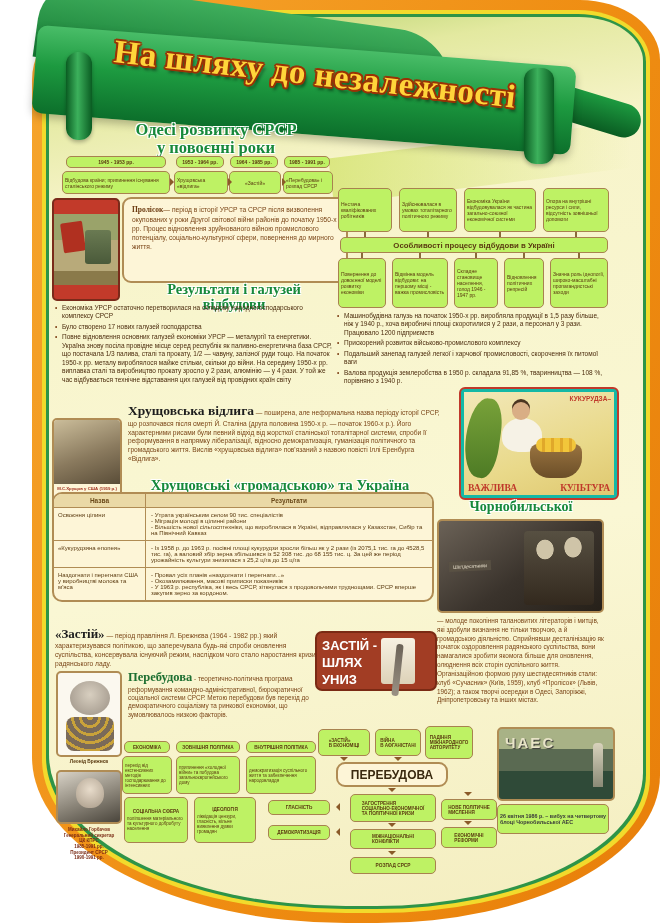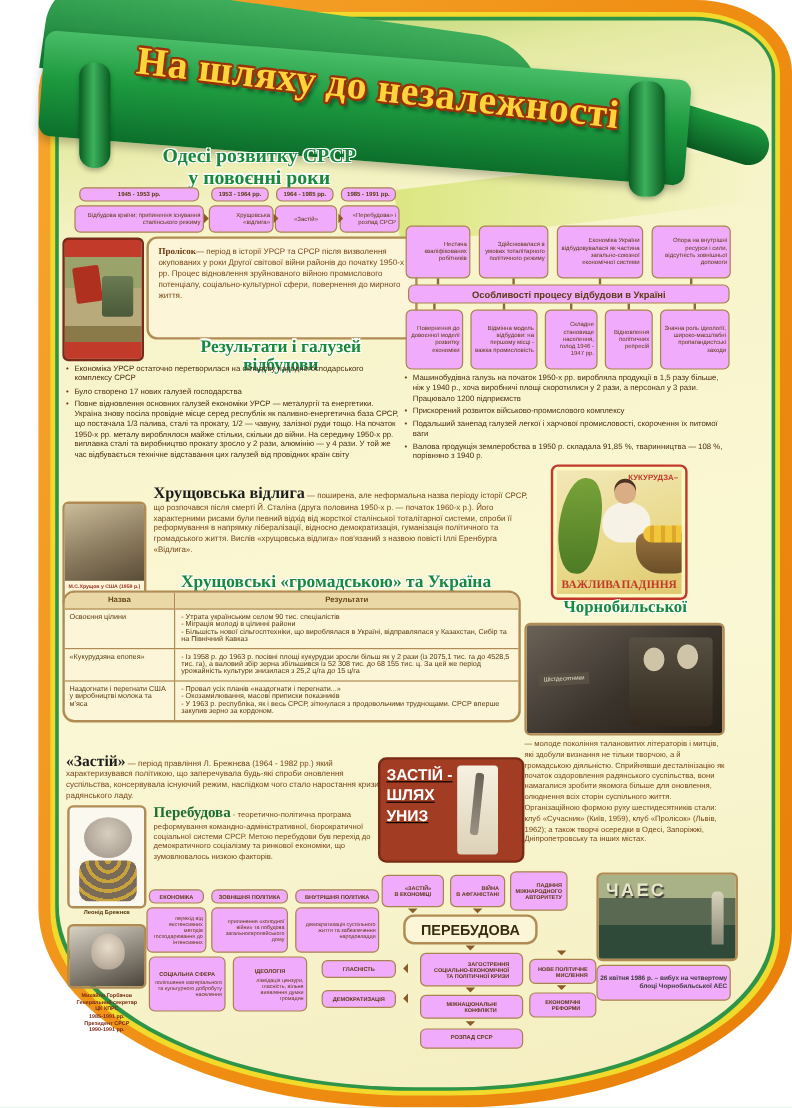--- a/index.html
+++ b/index.html
@@ -37,22 +37,22 @@
               color:#ffd53a;letter-spacing:.5px;
               text-shadow:2px 0 0 #9a3206,-2px 0 0 #9a3206,0 2px 0 #9a3206,0 -2px 0 #9a3206,
                           1.5px 1.5px 0 #9a3206,-1.5px 1.5px 0 #9a3206,1.5px -1.5px 0 #9a3206,
                           -1.5px -1.5px 0 #9a3206,3px 4px 3px rgba(0,0,0,.45);}
   
   .abs{position:absolute;}
   .pre{white-space:pre-line;}
   .ghead{font-family:"Liberation Serif",serif;font-weight:bold;color:#17893a;text-align:center;
          text-shadow:1px 1px 0 #fff,-1px -1px 0 #fff,1px -1px 0 #fff,-1px 1px 0 #fff;}
   .panel{background:#fdf5d7;border:2px solid #b08c54;border-radius:9px;box-sizing:border-box;}
-  .fbox{background:#f0abfc;border:1.5px solid #a8824f;border-radius:5px;box-sizing:border-box;
-        display:flex;align-items:center;justify-content:center;text-align:right;
+  .fbox{background:#bef264;border:1.5px solid #a8824f;border-radius:5px;box-sizing:border-box;
+        display:flex;align-items:center;justify-content:center;text-align:left;
         color:#5a3a10;overflow:hidden;padding:1px 2px;}
   .txt{color:#7a4517;}
   .term{font-family:"Liberation Serif",serif;font-weight:bold;color:#1d1d1d;}
   ul.blist{margin:0;padding:0;list-style:none;color:#4a2a0c;}
   ul.blist li{position:relative;padding-left:7px;margin-bottom:2px;}
   ul.blist li::before{content:"•";position:absolute;left:0;top:0;color:#7a3a10;}
   .conn{position:absolute;width:2px;background:#8a6a3a;}
   .tri-d{position:absolute;width:0;height:0;border:4px solid transparent;border-top-color:#8a5a28;}
   .tri-r{position:absolute;width:0;height:0;border:4px solid transparent;border-left-color:#8a5a28;}
   .tri-l{position:absolute;width:0;height:0;border:4px solid transparent;border-right-color:#8a5a28;}
@@ -172,46 +172,46 @@
 - Міграція молоді в цілинні райони
 - Більшість нової сільгосптехніки, що вироблялася в Україні, відправлялася у Казахстан, Сибір та на Північний Кавказ</div>
     <div class="nc">«Кукурудзяна епопея»</div>
     <div class="rc pre">- Із 1958 р. до 1963 р. посівні площі кукурудзи зросли більш як у 2 рази (із 2075,1 тис. га до 4528,5 тис. га), а валовий збір зерна збільшився із 52 308 тис. до 68 155 тис. ц. За цей же період урожайність культури знизилася з 25,2 ц/га до 15 ц/га</div>
     <div class="nc last" style="border-right:1px solid #b08c54;">Наздогнати і перегнати США у виробництві молока та м'яса</div>
     <div class="rc pre last">- Провал усіх планів «наздогнати і перегнати...»
 - Окозамилювання, масові приписки показників
 - У 1963 р. республіка, як і весь СРСР, зіткнулася з продовольчими труднощами. СРСР вперше закупив зерно за кордоном.</div>
   </div>
 
-  <div class="abs" style="left:459px;top:387px;width:114px;height:113px;border:2px solid #c0392b;border-radius:6px;background:#fef9c3;padding:3px;box-sizing:border-box;">
+  <div class="abs" style="left:459px;top:387px;width:160px;height:113px;border:2px solid #c0392b;border-radius:6px;background:#14b8a6;padding:3px;box-sizing:border-box;">
     <div style="position:relative;width:100%;height:100%;background:linear-gradient(160deg,#f2e8b8,#e9d98a 60%,#dfc870);overflow:hidden;">
       <div style="position:absolute;left:2px;top:6px;width:34px;height:80px;background:linear-gradient(170deg,#7aa33a,#4c7a24);border-radius:50% 40% 40% 50%;transform:rotate(8deg);"></div>
       <div style="position:absolute;left:38px;top:26px;width:40px;height:34px;background:#f6f2e6;border-radius:50% 50% 40% 40%;"></div>
       <div style="position:absolute;left:48px;top:10px;width:18px;height:18px;background:#d9ae85;border-radius:50%;box-shadow:0 -3px 0 #4a3420;"></div>
       <div style="position:absolute;left:66px;top:52px;width:52px;height:34px;background:linear-gradient(180deg,#9a7440,#6b4e28);border-radius:8px 8px 20px 20px;"></div>
       <div style="position:absolute;left:72px;top:46px;width:40px;height:14px;background:repeating-linear-gradient(90deg,#f2c63a 0 6px,#e0a82a 6px 9px);border-radius:8px;"></div>
       <div style="position:absolute;right:3px;top:3px;font-size:6.5px;font-weight:bold;color:#c0392b;">КУКУРУДЗА–</div>
       <div style="position:absolute;left:0;right:0;bottom:2px;display:flex;justify-content:space-between;padding:0 4px;font-size:9.5px;font-weight:bold;color:#c0392b;font-family:'Liberation Serif',serif;">
         <span>ВАЖЛИВА</span>
-        <span>ПАДІННЯ</span>
+        <span>КУЛЬТУРА</span>
       </div>
     </div>
   </div>
 
   <div class="abs ghead" style="left:437px;top:499px;width:168px;font-size:14px;">Чорнобильської</div>
   <div class="abs photo" style="left:437px;top:519px;width:167px;height:94px;background:linear-gradient(145deg,#6b6257 0%,#3a332c 55%,#262019 100%);">
     <div style="position:absolute;left:10px;top:40px;font-size:5px;color:#e5ddc9;background:rgba(90,82,68,.85);padding:2px 4px;transform:rotate(-3deg);">Шістдесятники</div>
     <div style="position:absolute;right:8px;top:10px;width:70px;height:74px;background:radial-gradient(ellipse at 30% 25%,#cfc4a8 0 12%,transparent 13%),radial-gradient(ellipse at 70% 22%,#cfc4a8 0 12%,transparent 13%),linear-gradient(180deg,#575042,#33291e);border-radius:4px;"></div>
   </div>
   <p class="abs txt" style="left:437px;top:617px;width:170px;margin:0;font-size:6.4px;line-height:1.38;">— молоде покоління талановитих літераторів і митців, які здобули визнання не тільки творчою, а й громадською діяльністю. Сприйнявши десталінізацію як початок оздоровлення радянського суспільства, вони намагалися зробити якомога більше для оновлення, олюднення всіх сторін суспільного життя. Організаційною формою руху шестидесятників стали: клуб «Сучасник» (Київ, 1959), клуб «Пролісок» (Львів, 1962); а також творчі осередки в Одесі, Запоріжжі, Дніпропетровську та інших містах.</p>
 
   <div class="abs" style="left:55px;top:625px;width:264px;">
     <p style="margin:0;font-size:6.7px;line-height:1.32;" class="txt"><span class="term" style="font-size:13px;">«Застій»</span><span> — період правління Л. Брежнєва (1964 - 1982 рр.) який характеризувався політикою, що заперечувала будь-які спроби оновлення суспільства, консервувала існуючий режим, наслідком чого стало наростання кризи радянського ладу.</span></p>
   </div>
-  <div class="abs banner" style="left:315px;top:631px;width:122px;height:88px;text-decoration:underline;">
+  <div class="abs banner" style="left:315px;top:631px;width:122px;height:60px;">
     <div class="btxt pre">ЗАСТІЙ -
 ШЛЯХ
 УНИЗ</div>
     <div class="bart"></div>
   </div>
 
   <div class="abs photo" style="left:56px;top:671px;width:66px;height:86px;background:#fbf8ef;">
     <div style="position:absolute;left:12px;top:8px;width:40px;height:34px;background:radial-gradient(circle at 50% 40%,#d8cfc0,#9a9084);border-radius:50%;"></div>
     <div style="position:absolute;left:8px;top:44px;width:48px;height:34px;background:repeating-radial-gradient(circle at 50% 0,#c9a23a 0 3px,#7a6a58 3px 8px);border-radius:8px;"></div>
   </div>

